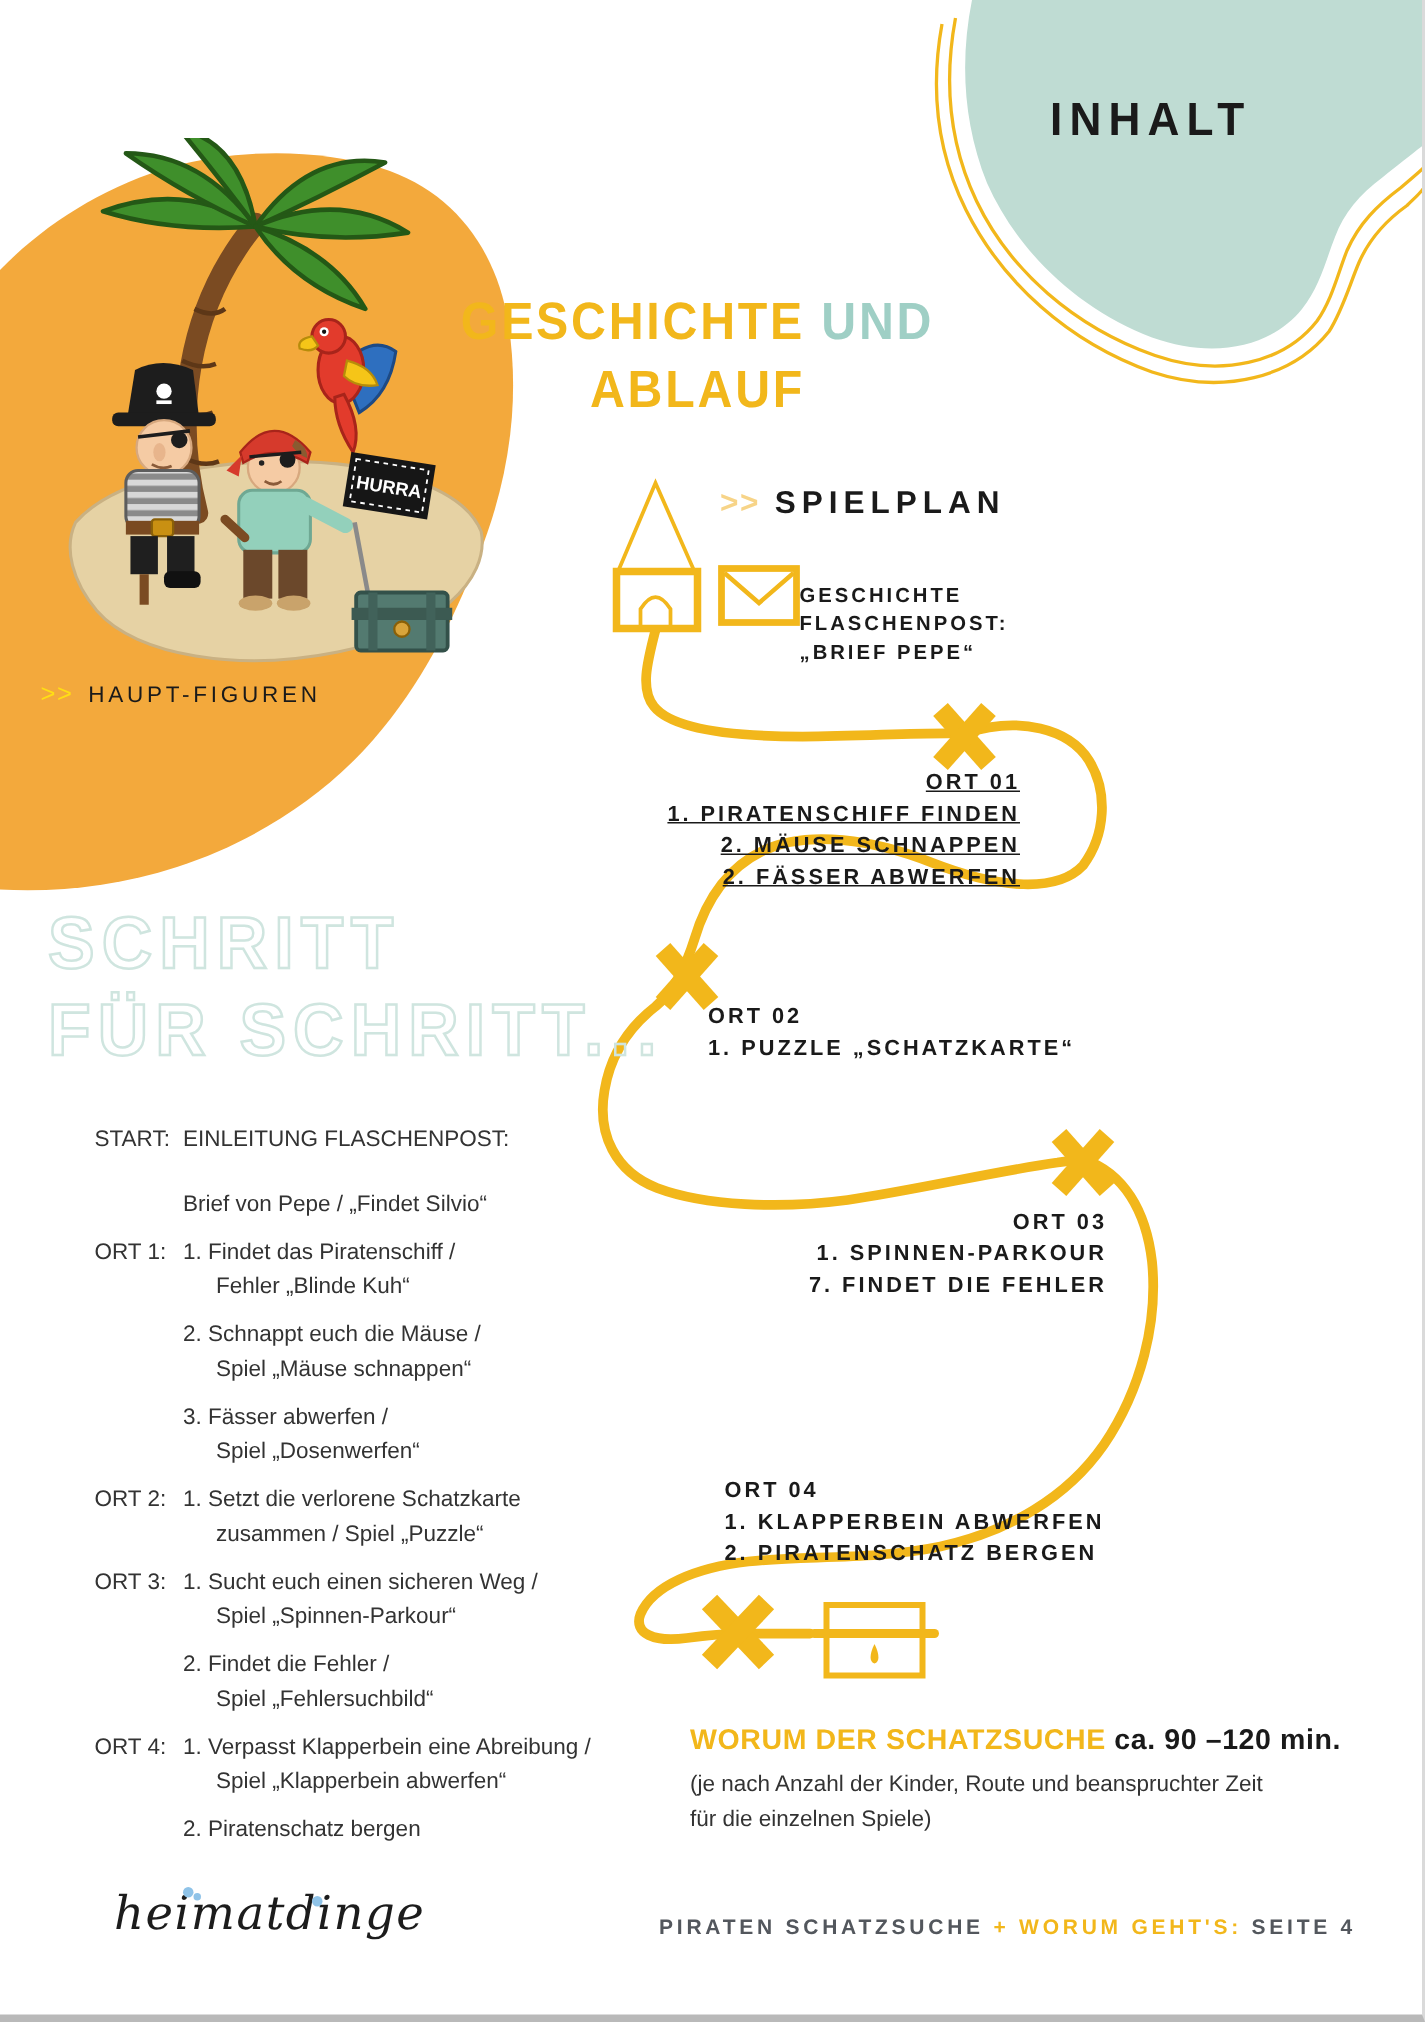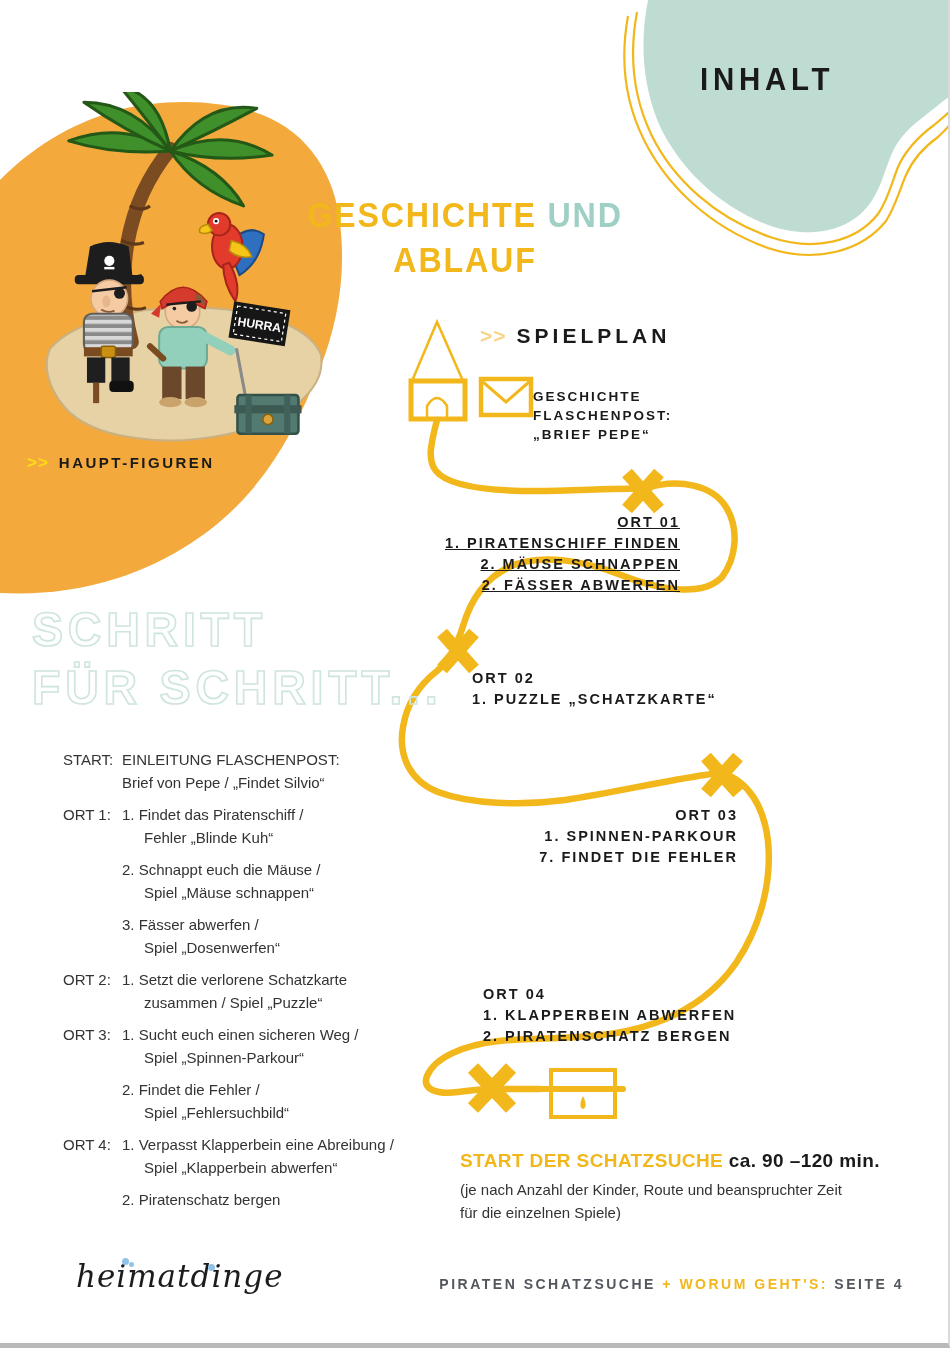--- a/index.html
+++ b/index.html
@@ -18,41 +18,41 @@
   
   .inhalt{position:absolute;left:700px;top:62px;font-size:31px;font-weight:bold;
           letter-spacing:5px;color:var(--ink);transform:scaleX(.95);transform-origin:0 0;}
   .main-title{position:absolute;left:255px;top:192px;width:420px;text-align:center;
           font-size:35px;font-weight:bold;letter-spacing:2px;line-height:45px;
           color:var(--yellow);transform:scaleX(.92);transform-origin:center top;}
   .main-title .und{color:var(--teal-text);}
   .spielplan{position:absolute;left:480px;top:324px;font-size:21px;font-weight:bold;
           letter-spacing:4px;color:var(--ink);}
   .spielplan .chev{color:var(--yellow-light);margin-right:10px;letter-spacing:1px;}
-  .haupt{position:absolute;left:27px;top:453px;font-size:15px;font-weight:bold;
+  .haupt{position:absolute;left:27px;top:453px;font-size:15px;font-weight:normal;
           letter-spacing:2.5px;color:var(--ink);}
   .haupt .chev{color:var(--yellow-bright);margin-right:10px;letter-spacing:1px;font-size:17px;}
   .schritt{position:absolute;left:32px;top:600px;font-size:49px;font-weight:bold;
           letter-spacing:5px;line-height:58px;color:transparent;
           -webkit-text-stroke:1.7px var(--outline-text);transform:scaleX(.95);transform-origin:0 0;}
 
   
   .einleitung{position:absolute;left:533px;top:387px;font-size:13.5px;font-weight:bold;
           letter-spacing:2px;line-height:19px;color:var(--ink);}
   .station{position:absolute;font-size:14.5px;font-weight:bold;letter-spacing:2px;
           line-height:21px;color:var(--ink);}
   .station.right{text-align:right;}
 
   
   .steps{position:absolute;left:63px;top:748px;width:420px;font-size:15px;
           color:var(--body-text);line-height:23px;}
   .step-row{display:flex;margin-bottom:9px;}
   .step-label{width:59px;flex:0 0 59px;}
   .step-text .l2{padding-left:22px;}
-  .step-text .l0{padding-left:0;}
+  .step-text .l0{padding-left:0;margin-top:20px;}
 
   
   .duration{position:absolute;left:460px;top:1150px;width:460px;}
   .duration .head{font-size:19px;font-weight:bold;letter-spacing:.4px;}
   .duration .head .t{color:var(--yellow);}
   .duration .head .v{color:var(--ink);}
   .duration .note{font-size:15px;color:var(--body-text);line-height:23px;margin-top:6px;}
 
   
   .logo{position:absolute;left:76px;top:1258px;font-family:"DejaVu Serif",serif;
@@ -323,21 +323,21 @@
     <div class="step-row">
       <div class="step-label"></div>
       <div class="step-text">
           <div>2. Piratenschatz bergen</div>
         </div>
     </div>
   </div>
 
   <div class="duration">
     <div class="head">
-      <span class="t">START DER SCHATZSUCHE</span><span class="v"> ca. 90 –120 min.</span>
+      <span class="t">WORUM DER SCHATZSUCHE</span><span class="v"> ca. 90 –120 min.</span>
     </div>
     <div class="note">
       <div>(je nach Anzahl der Kinder, Route und beanspruchter Zeit</div>
       <div>für die einzelnen Spiele)</div>
     </div>
   </div>
 
   <div class="logo">heimatdinge</div>
   <div class="logo-dot" style="left:122px;top:1258px;"></div>
   <div class="logo-dot" style="left:129px;top:1262px;width:5px;height:5px;"></div>

